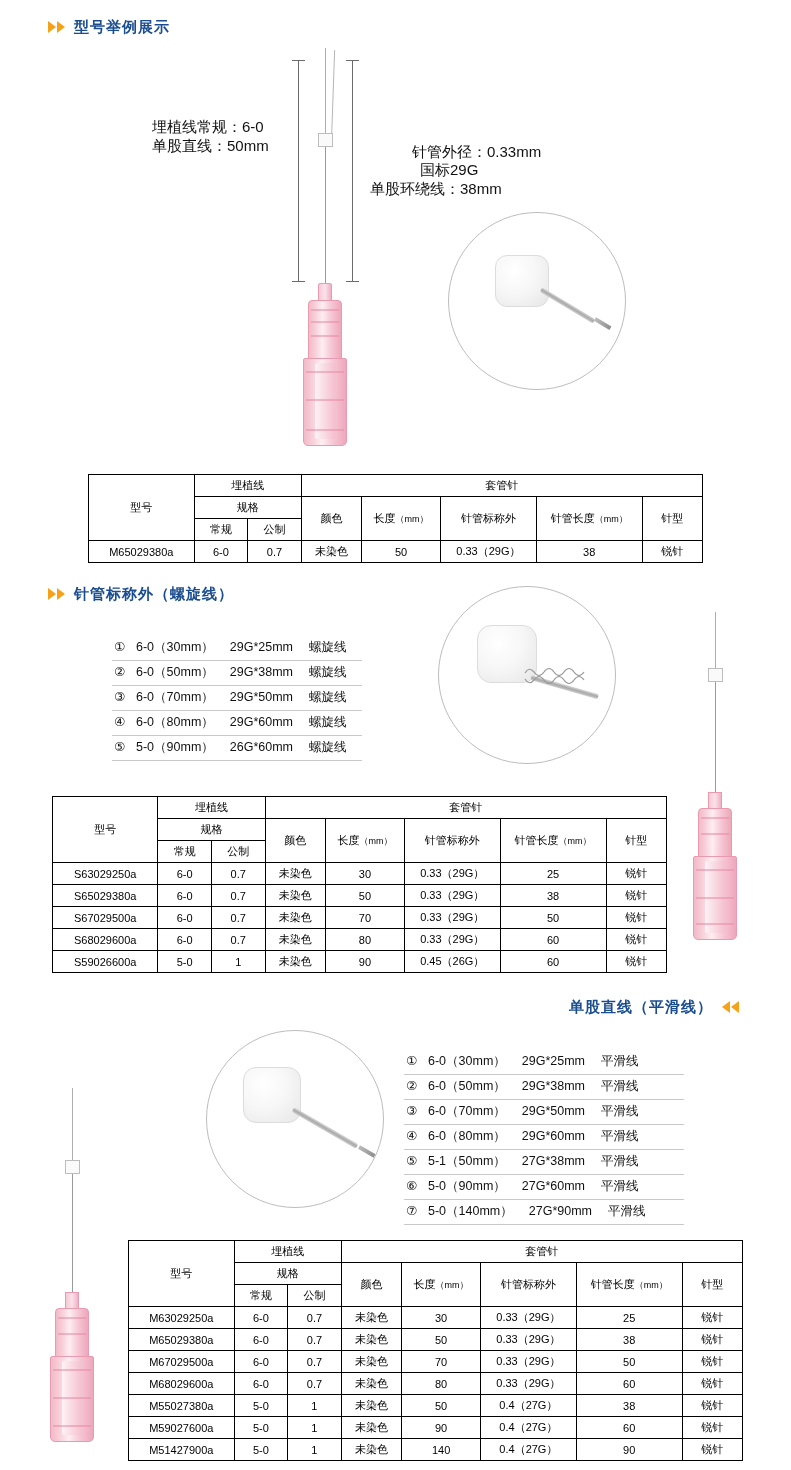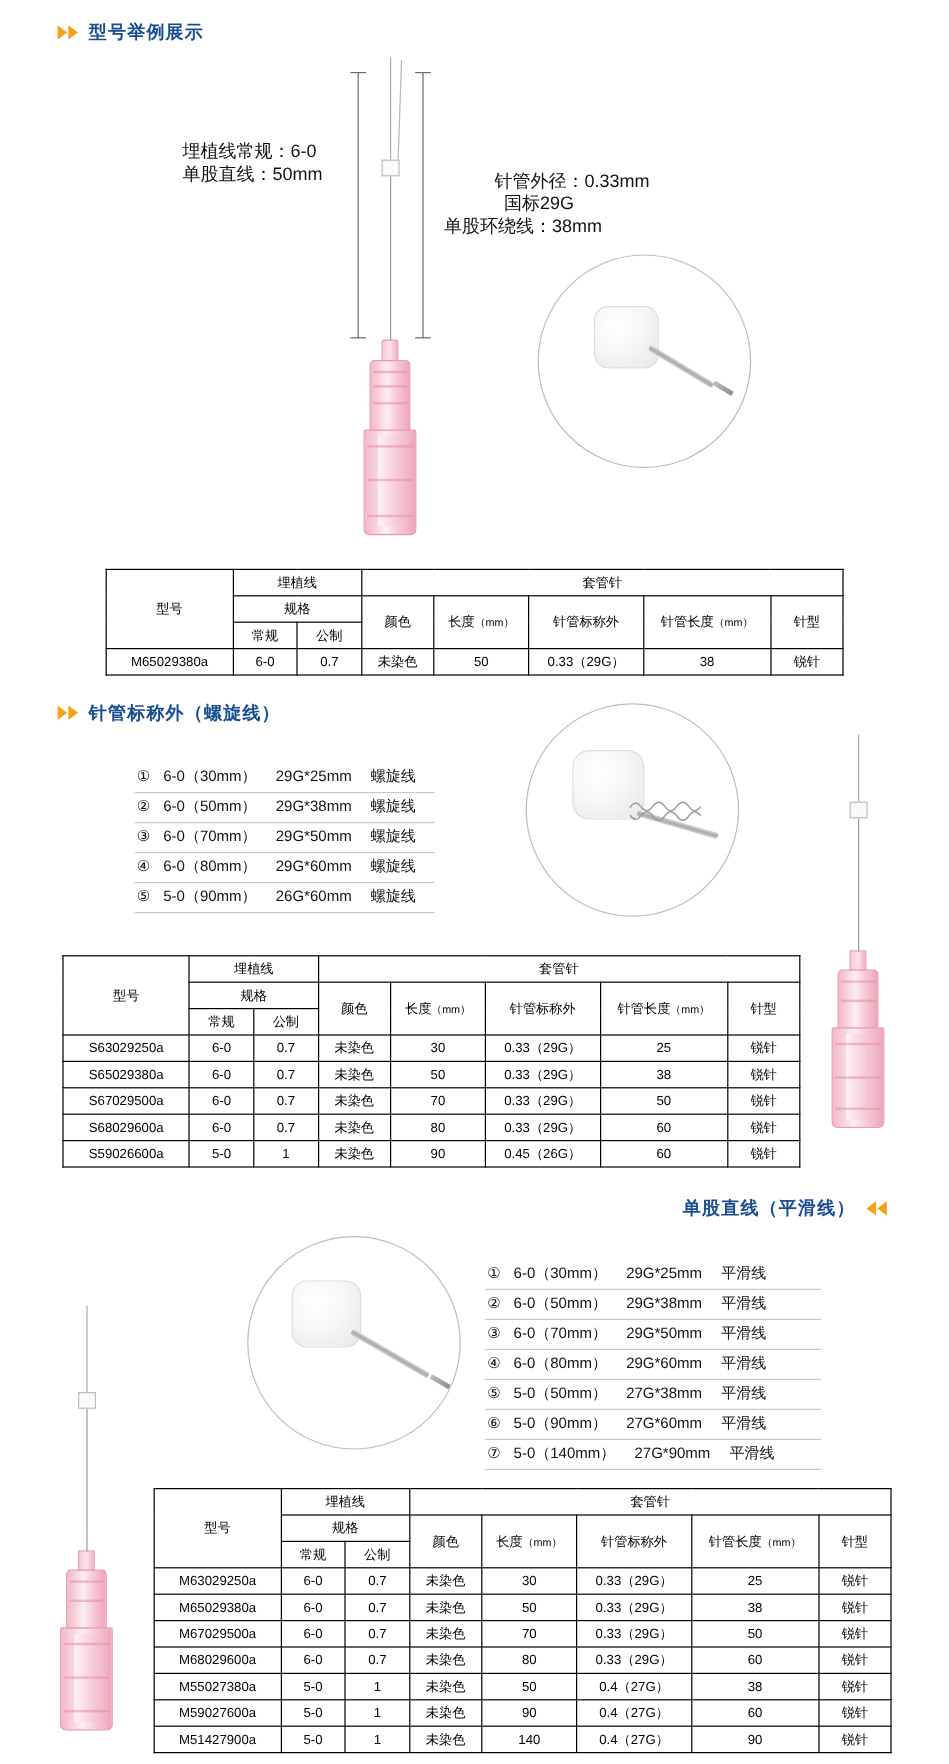--- a/index.html
+++ b/index.html
@@ -416,21 +416,21 @@
         <span class="c3">平滑线</span>
       </div>
       <div class="row">
         <span class="num">④</span>
         <span class="c1">6-0（80mm）</span>
         <span class="c2">29G*60mm</span>
         <span class="c3">平滑线</span>
       </div>
       <div class="row">
         <span class="num">⑤</span>
-        <span class="c1">5-0（50mm）</span>
+        <span class="c1">5-1（50mm）</span>
         <span class="c2">27G*38mm</span>
         <span class="c3">平滑线</span>
       </div>
       <div class="row">
         <span class="num">⑥</span>
         <span class="c1">5-0（90mm）</span>
         <span class="c2">27G*60mm</span>
         <span class="c3">平滑线</span>
       </div>
       <div class="row">

